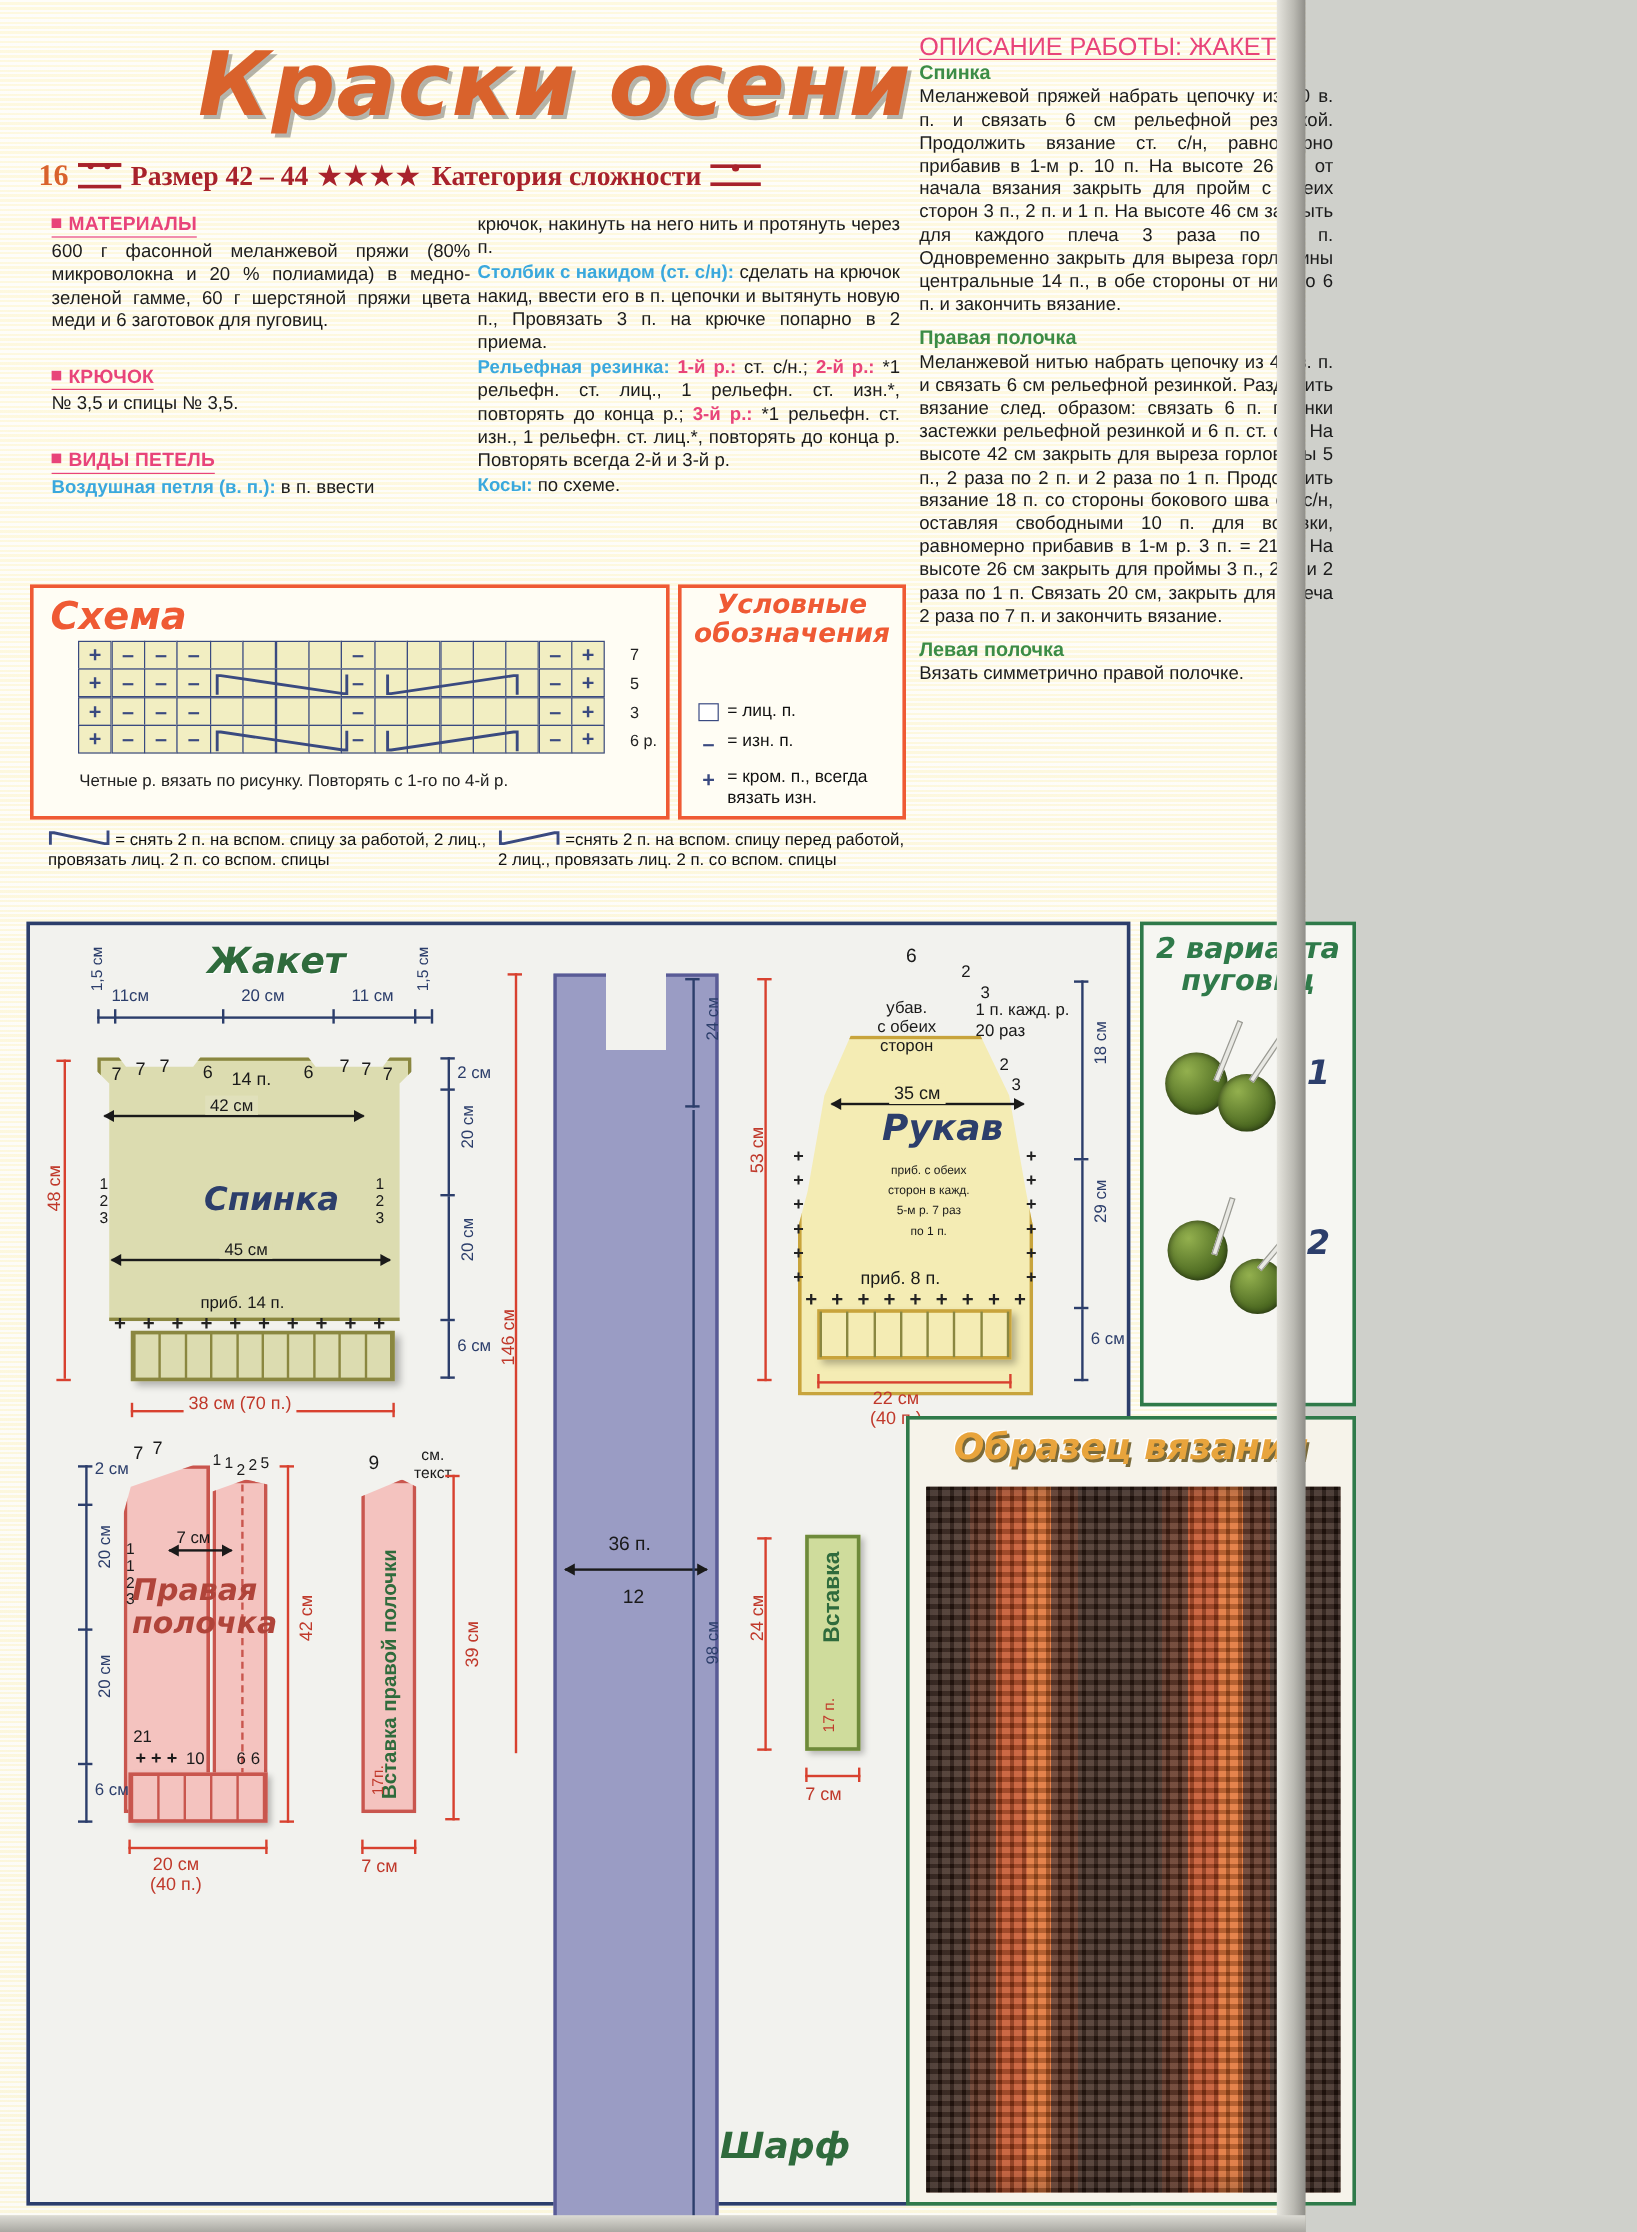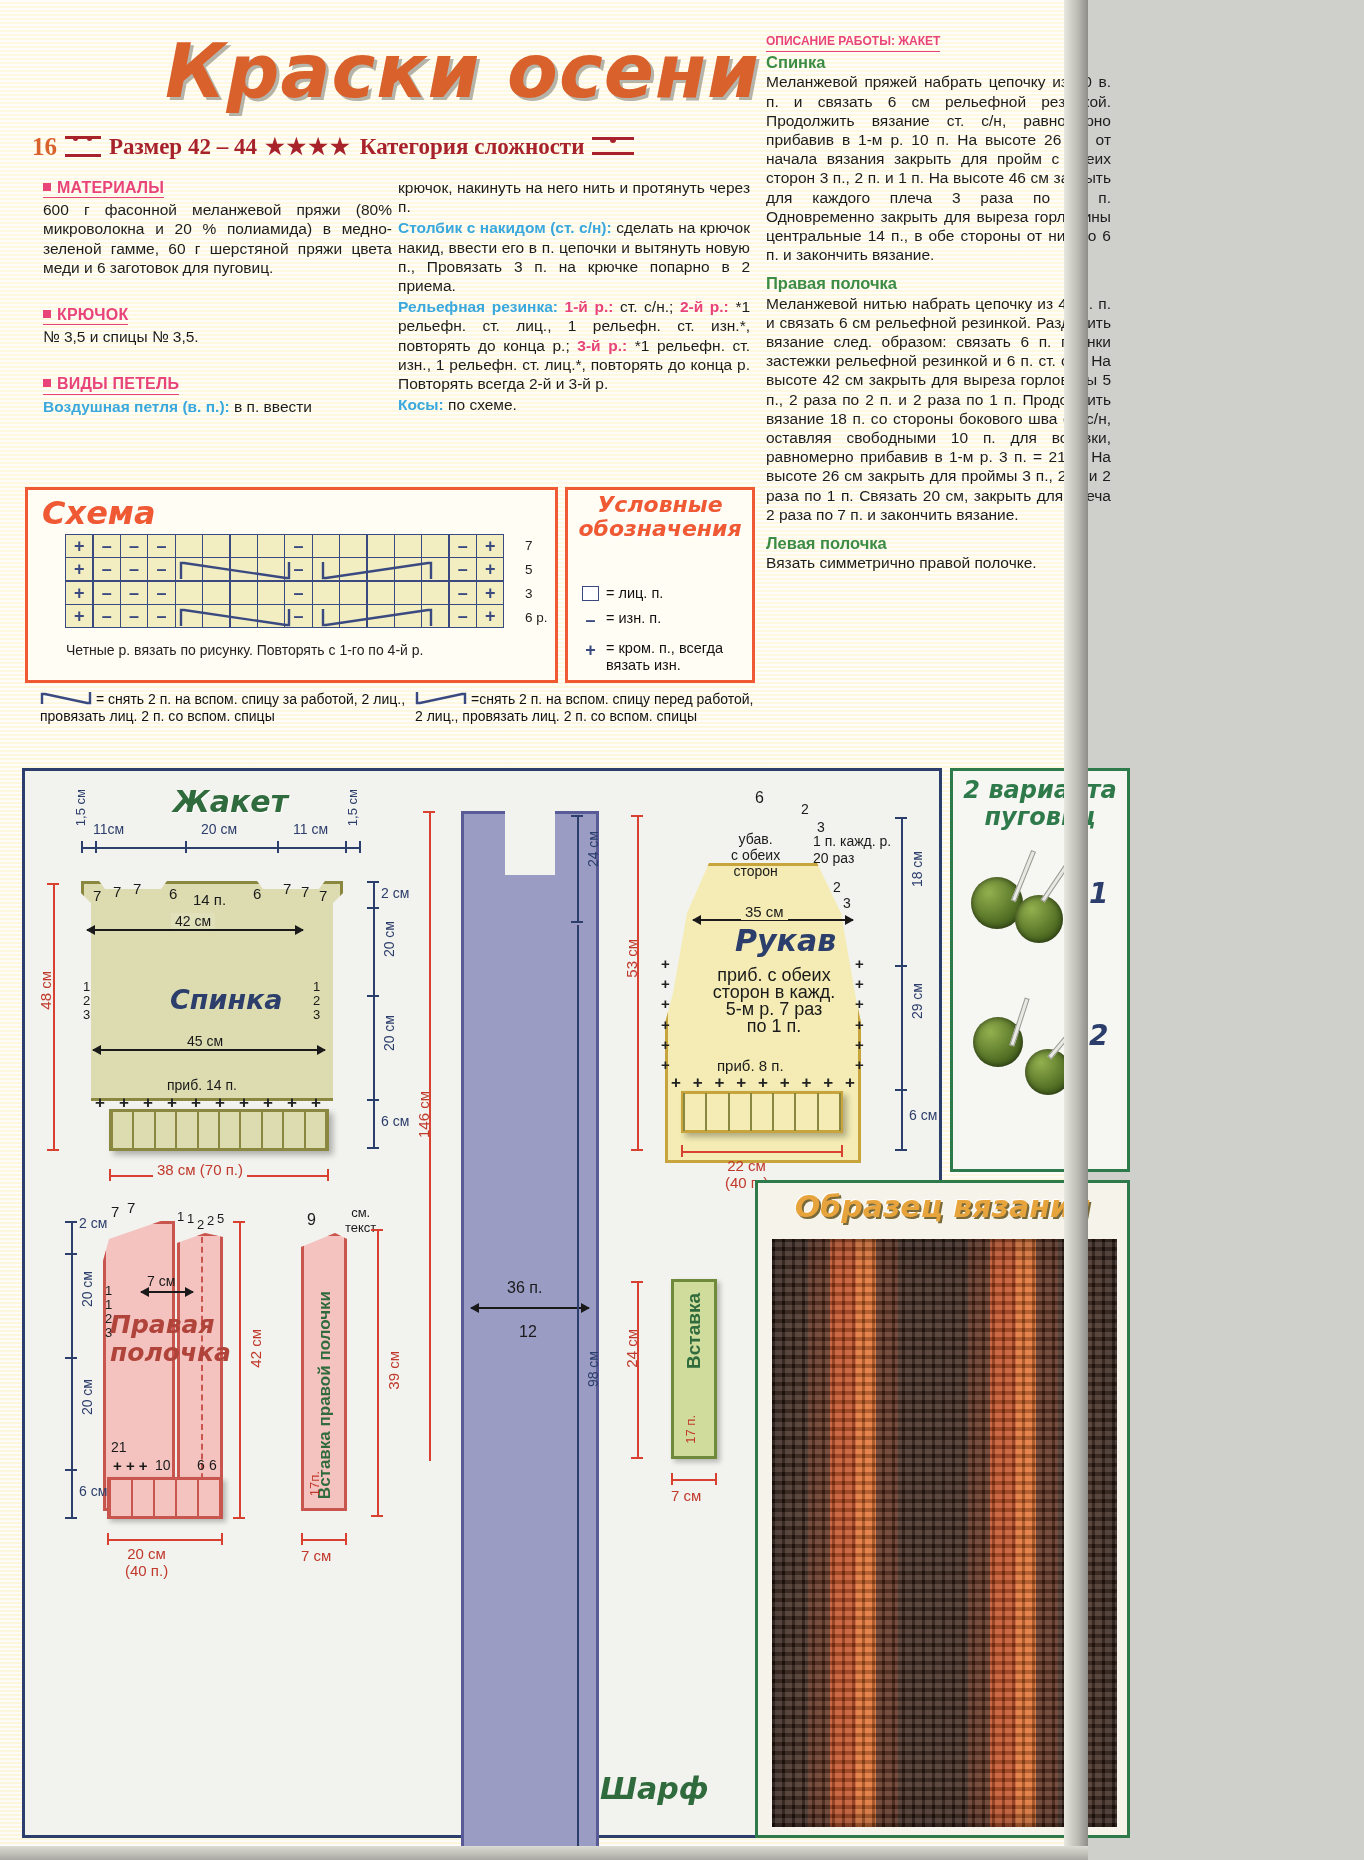--- a/index.html
+++ b/index.html
@@ -52,21 +52,21 @@
   .col1 { left:27px;  top:178px; width:365px; }
   .col2 { left:398px; top:178px; width:352px; }
   .col3 { left:766px; top:30px;  width:345px; }
 
   .sechead { font-weight:bold; font-size:16px; color:#e8447a; letter-spacing:.2px;
              border-bottom:1px solid #e8447a; display:inline-block; margin-bottom:2px;}
   .bullet { display:inline-block;width:8px;height:8px;background:#e8447a;margin-right:6px;vertical-align:2px;}
   .p { margin:0 0 14px 16px; }
   .term { color:#3aa8dd; font-weight:bold; }
   .term2 { color:#e8447a; font-weight:bold; }
-  .rhead { color:#e8447a; font-weight:bold; font-size:12px; }
+  .rhead { color:#e8447a; font-weight:normal; font-size:21px; }
   .ghead { color:#3c8c46; font-weight:bold; font-size:16.5px; margin-top:10px; }
 
   
   .schema-box { position:absolute; left:25px; top:487px; width:533px; height:196px;
      background:#fffdf4; border:3px solid #ef5a34; }
   .schema-title { position:absolute; left:14px; top:4px; font-family:"DejaVu Sans",sans-serif;
      font-weight:bold; font-style:italic; font-size:32px; color:#ef5a34;
      text-shadow:1px 1px 0 #fff; }
   .grid { position:absolute; left:38px; top:45px; }
   .grow { display:flex; }
@@ -579,21 +579,21 @@
     </div>
     <div class="lbl" style="left:788px; top:62px; width:92px; line-height:17px; font-size:14px; white-space:normal">1 п. кажд. р. 20 раз</div>
     <div class="lbl" style="left:808px; top:108px; font-size:14px">2</div>
     <div class="lbl" style="left:818px; top:124px; font-size:14px">3</div>
 
     <div class="arrw" style="left:668px; top:148px; width:160px"></div>
     <div class="lbl" style="left:716px; top:132px; background:#f4ecb4; padding:0 4px; font-size:15px">35 см</div>
 
     <div class="ttl-sleeve">Рукав</div>
 
-    <div class="lbl" style="left:662px; top:196px; width:174px; text-align:center; line-height:17px; font-size:18px; white-space:normal">
+    <div class="lbl" style="left:662px; top:196px; width:174px; text-align:center; line-height:17px; font-size:10px; white-space:normal">
       <span>приб. с обеих</span><br>
       <span>сторон в кажд.</span><br>
       <span>5-м р. 7 раз</span><br>
       <span>по 1 п.</span>
     </div>
     <div class="lbl" style="left:692px; top:286px; font-size:15px">приб. 8 п.</div>
 
     <div class="plusrow" style="left:646px; top:302px; width:184px">
       <span>+</span>
         <span>+</span>

